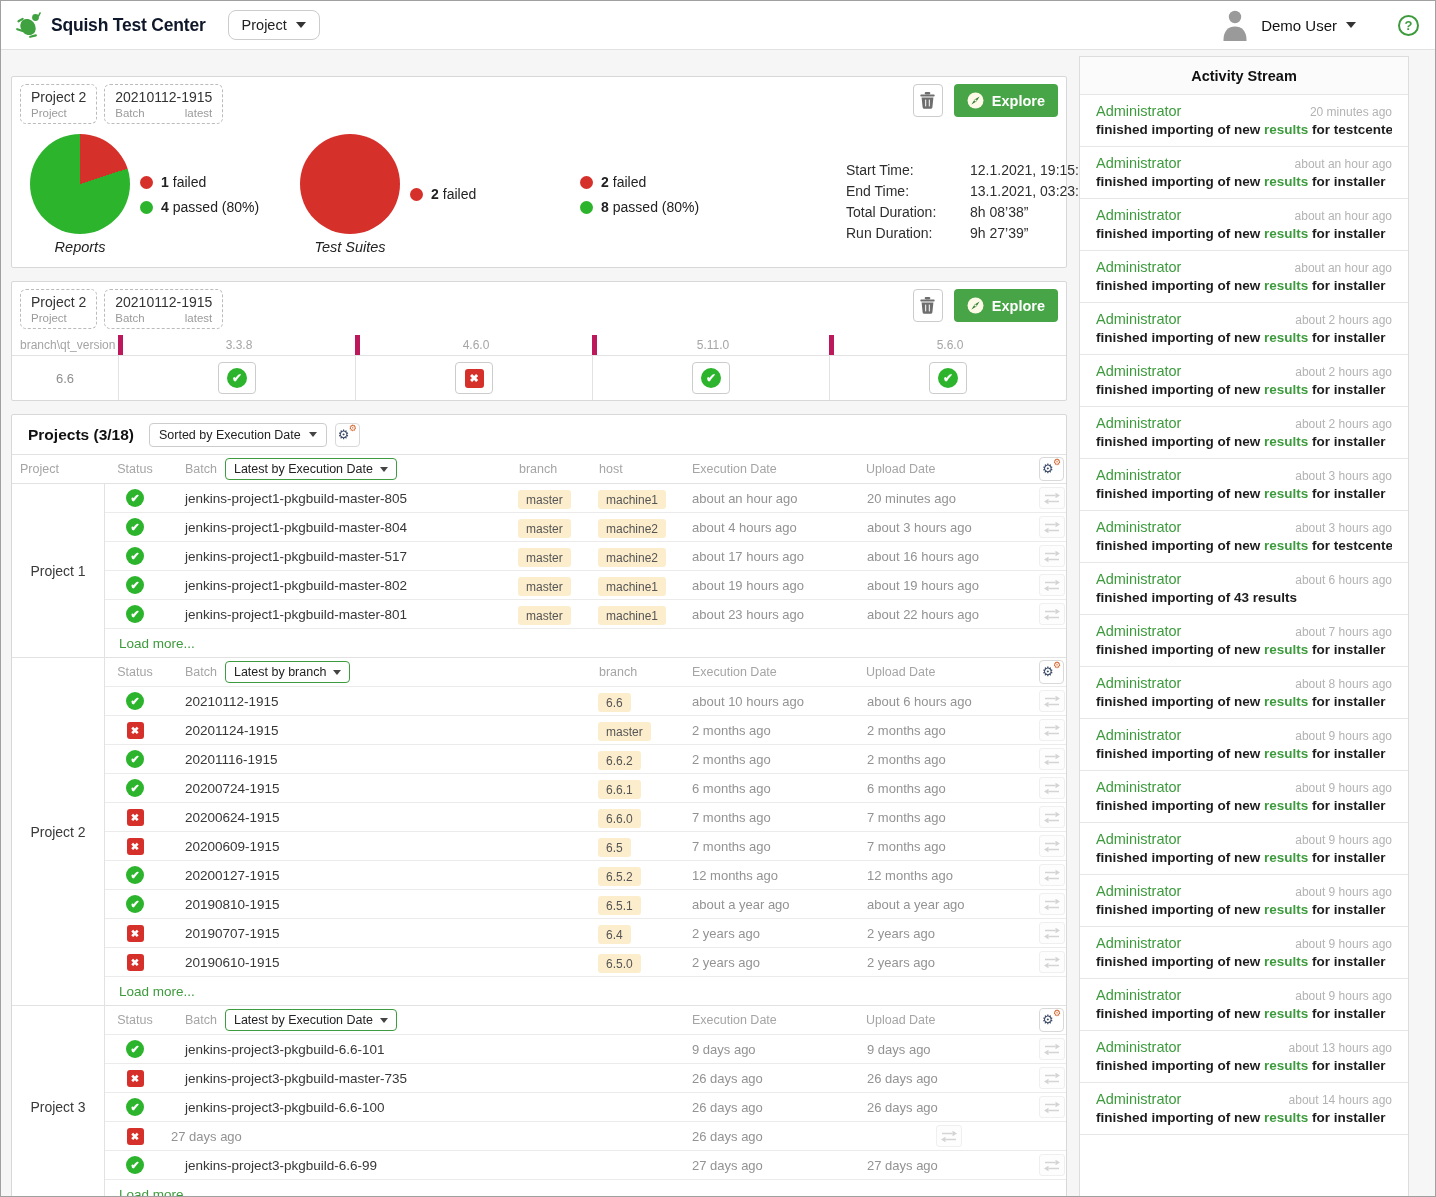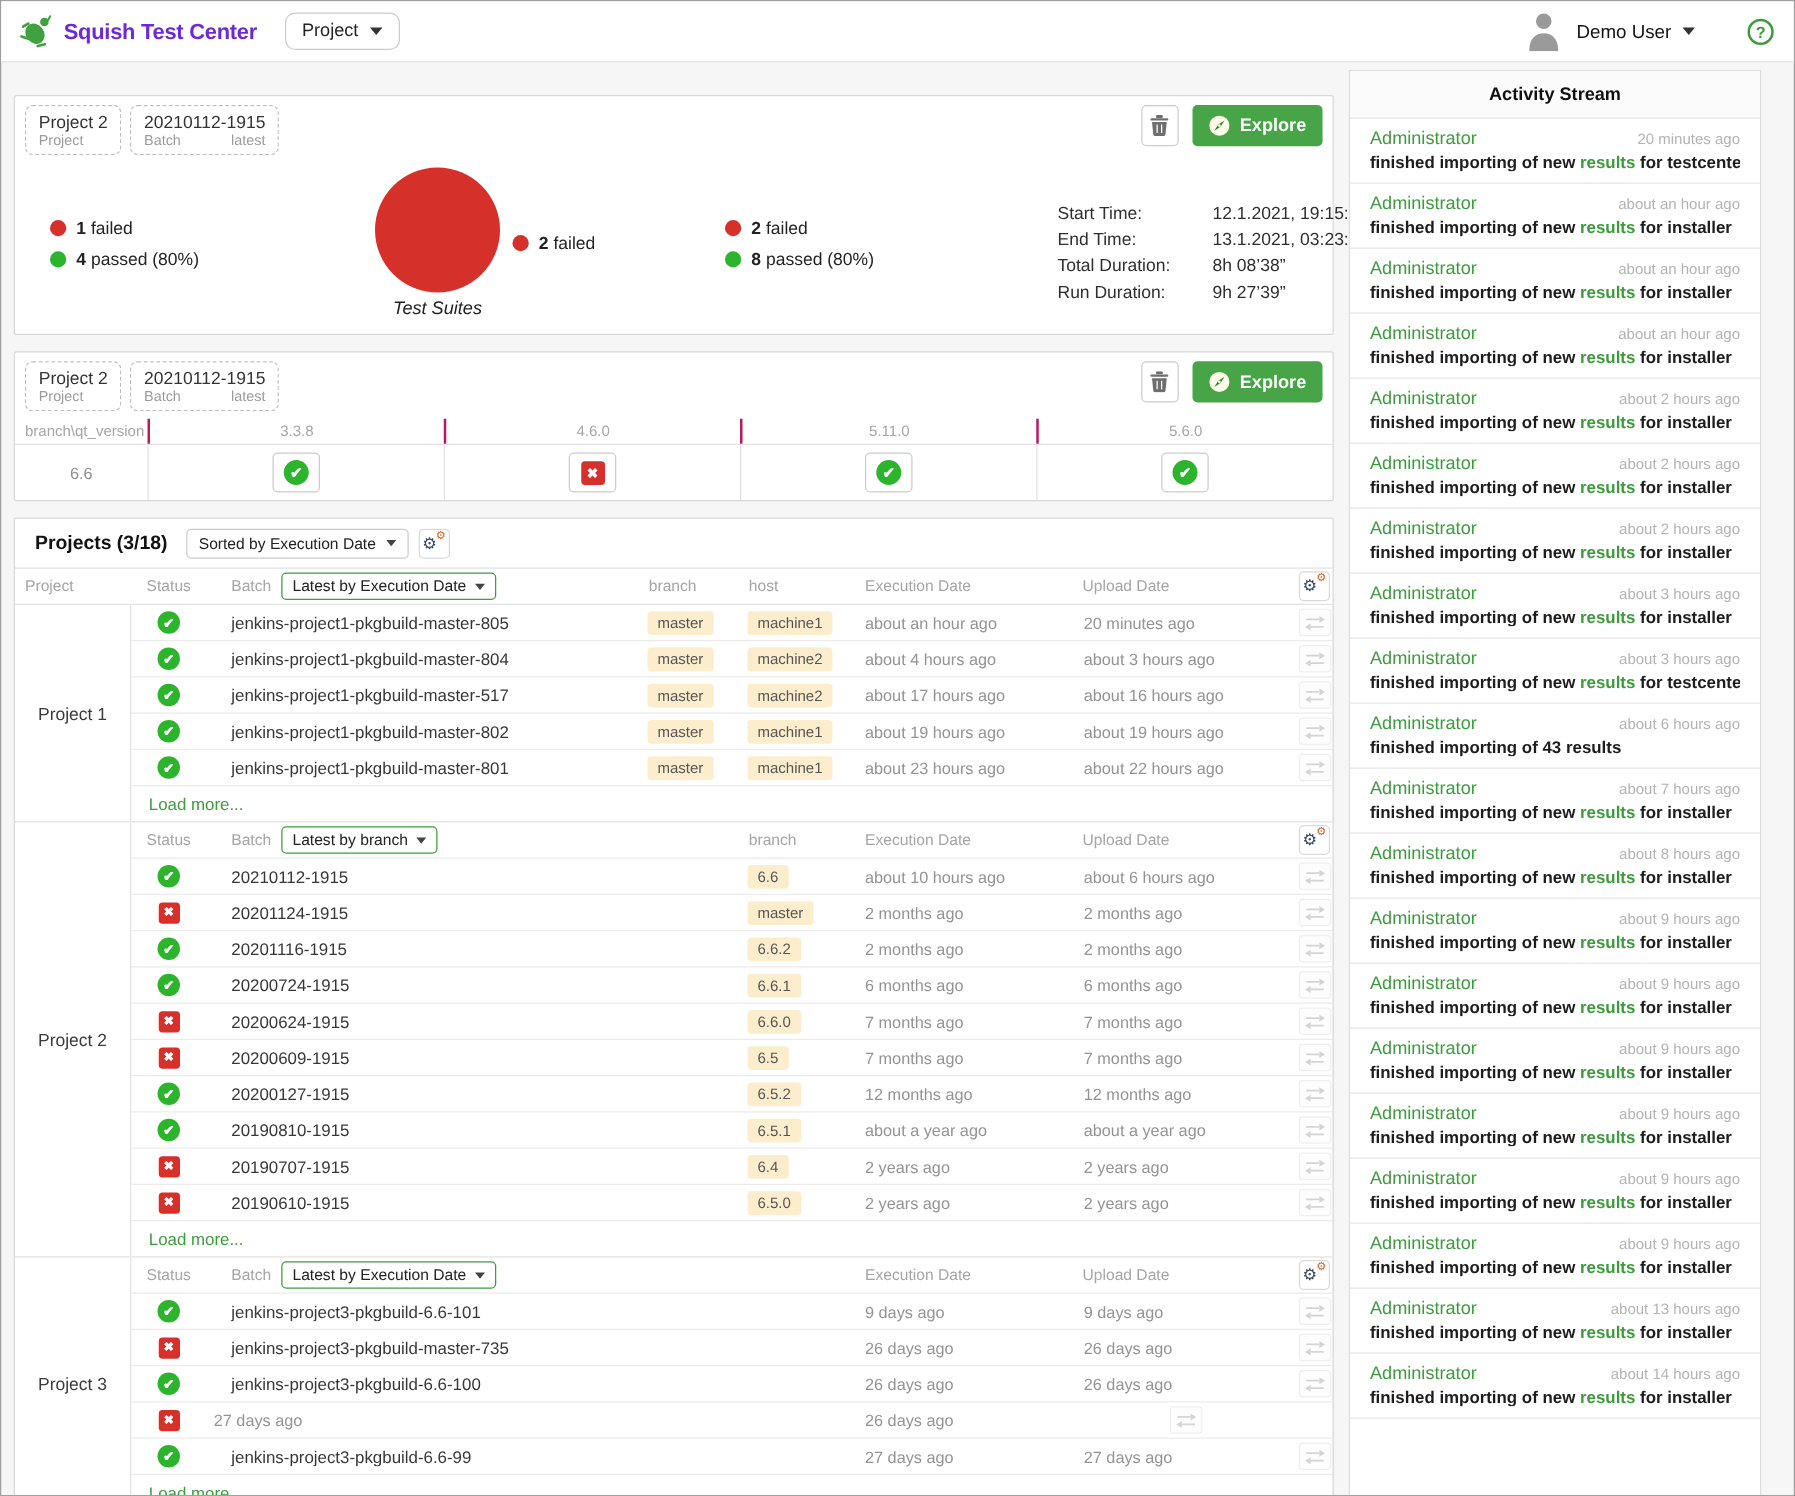--- a/index.html
+++ b/index.html
@@ -7,21 +7,21 @@
   .page {
     position: relative; width: 1436px; height: 1197px;
     background: #f6f6f6; overflow: hidden;
     border: 1px solid #a0a0a0;
     font-family: "Liberation Sans", sans-serif; color: #333;
   }
   
   .topbar { position:absolute; top:0; left:0; right:0; height:49px; background:#fff;
     border-bottom:1px solid #e2e2e2; display:flex; align-items:center; }
   .logo { margin-left:14px; width:28px; height:28px; flex:0 0 auto; }
-  .app-title { margin-left:8px; font-size:17.5px; font-weight:bold; color:#6d28d9; letter-spacing:-0.2px; }
+  .app-title { margin-left:8px; font-size:17.5px; font-weight:bold; color:#0f172a; letter-spacing:-0.2px; }
   .proj-menu { margin-left:22px; display:inline-flex; align-items:center; gap:9px;
     border:1px solid #ccc; border-radius:8px; background:#fff; padding:6px 13px;
     font-size:14.5px; color:#222; cursor:pointer; }
   .caret { width:0; height:0; border-left:5px solid transparent; border-right:5px solid transparent;
     border-top:6px solid #333; display:inline-block; }
   .top-right { margin-left:auto; display:flex; align-items:center; margin-right:16px; }
   .avatar { width:30px; height:32px; }
   .user-name { margin-left:11px; font-size:15px; color:#111; }
   .user-caret { margin-left:9px; }
   .help-btn { margin-left:42px; width:21px; height:21px; border:2px solid #3d9b3d; border-radius:50%;
@@ -51,21 +51,21 @@
   .legend-dot { width:13px; height:13px; border-radius:50%; margin-right:8px; flex:0 0 auto; }
   .legend-count { font-weight:bold; margin-right:4px; }
   .stats { margin-left:14px; margin-top:26px; font-size:14px; color:#2e2e2e; }
   .stat-row { display:flex; line-height:21px; }
   .stat-label { width:124px; white-space:nowrap; }
   .stat-value { white-space:nowrap; }
   
   .m-head { display:grid; grid-template-columns:106px 1fr 1fr 1fr 1fr; border-bottom:1px solid #e2e2e2; }
   .m-body { display:grid; grid-template-columns:106px 1fr 1fr 1fr 1fr; }
   .m-corner { font-size:12px; color:#a5a5a5; padding:3px 0 3px 8px; }
-  .m-colhead { font-size:12px; color:#a5a5a5; text-align:center; padding:3px 0; border-left:2px solid #be185d; }
+  .m-colhead { font-size:12px; color:#a5a5a5; text-align:center; padding:3px 0; border-left:5px solid #be185d; }
   .m-rowlabel { display:flex; align-items:center; justify-content:center; font-size:13px; color:#8f8f8f; }
   .m-cell { height:44px; display:flex; align-items:center; justify-content:center; border-left:1px solid #e2e2e2; }
   .cell-btn { width:38px; height:32px; border:1px solid #ccc; border-radius:4px; background:#fff;
     display:flex; align-items:center; justify-content:center; cursor:pointer; }
   
   .ico-pass { width:18px; height:18px; border-radius:50%; background:#2db42d; color:#fff;
     font-size:11px; font-weight:bold; display:flex; align-items:center; justify-content:center; }
   .ico-fail { width:17px; height:17px; border-radius:3px; background:#d6302b; color:#fff;
     font-size:10px; font-weight:bold; display:flex; align-items:center; justify-content:center; }
   .cell-btn .ico-pass { width:20px; height:20px; font-size:12px; }
@@ -193,20 +193,24 @@
           <svg width="17" height="17" viewBox="0 0 17 17">
             <circle cx="8.5" cy="8.5" r="8" fill="#fdfbe8"></circle>
             <path d="M12.6 4.4 L9.4 9.4 L4.4 12.6 L7.6 7.6 Z" fill="#2e7d32"></path>
             <circle cx="8.5" cy="8.5" r="1.1" fill="#fdfbe8"></circle>
           </svg>
           <span>Explore</span>
         </button>
       </div>
       <div class="charts-row">
           <div class="chart-block">
+            <div class="pie-col">
+              <div class="pie" style="background: conic-gradient(rgb(214, 48, 43) 0deg, rgb(214, 48, 43) 72deg, rgb(45, 180, 45) 72deg, rgb(45, 180, 45) 360deg);"></div>
+              <div class="chart-title">Reports</div>
+            </div>
             <div class="legend">
               <div class="legend-item">
                 <span class="legend-dot" style="background: rgb(214, 48, 43);"></span>
                 <span class="legend-count">1</span>
                 <span>failed</span>
               </div>
               <div class="legend-item">
                 <span class="legend-dot" style="background: rgb(45, 180, 45);"></span>
                 <span class="legend-count">4</span>
                 <span>passed (80%)</span>

